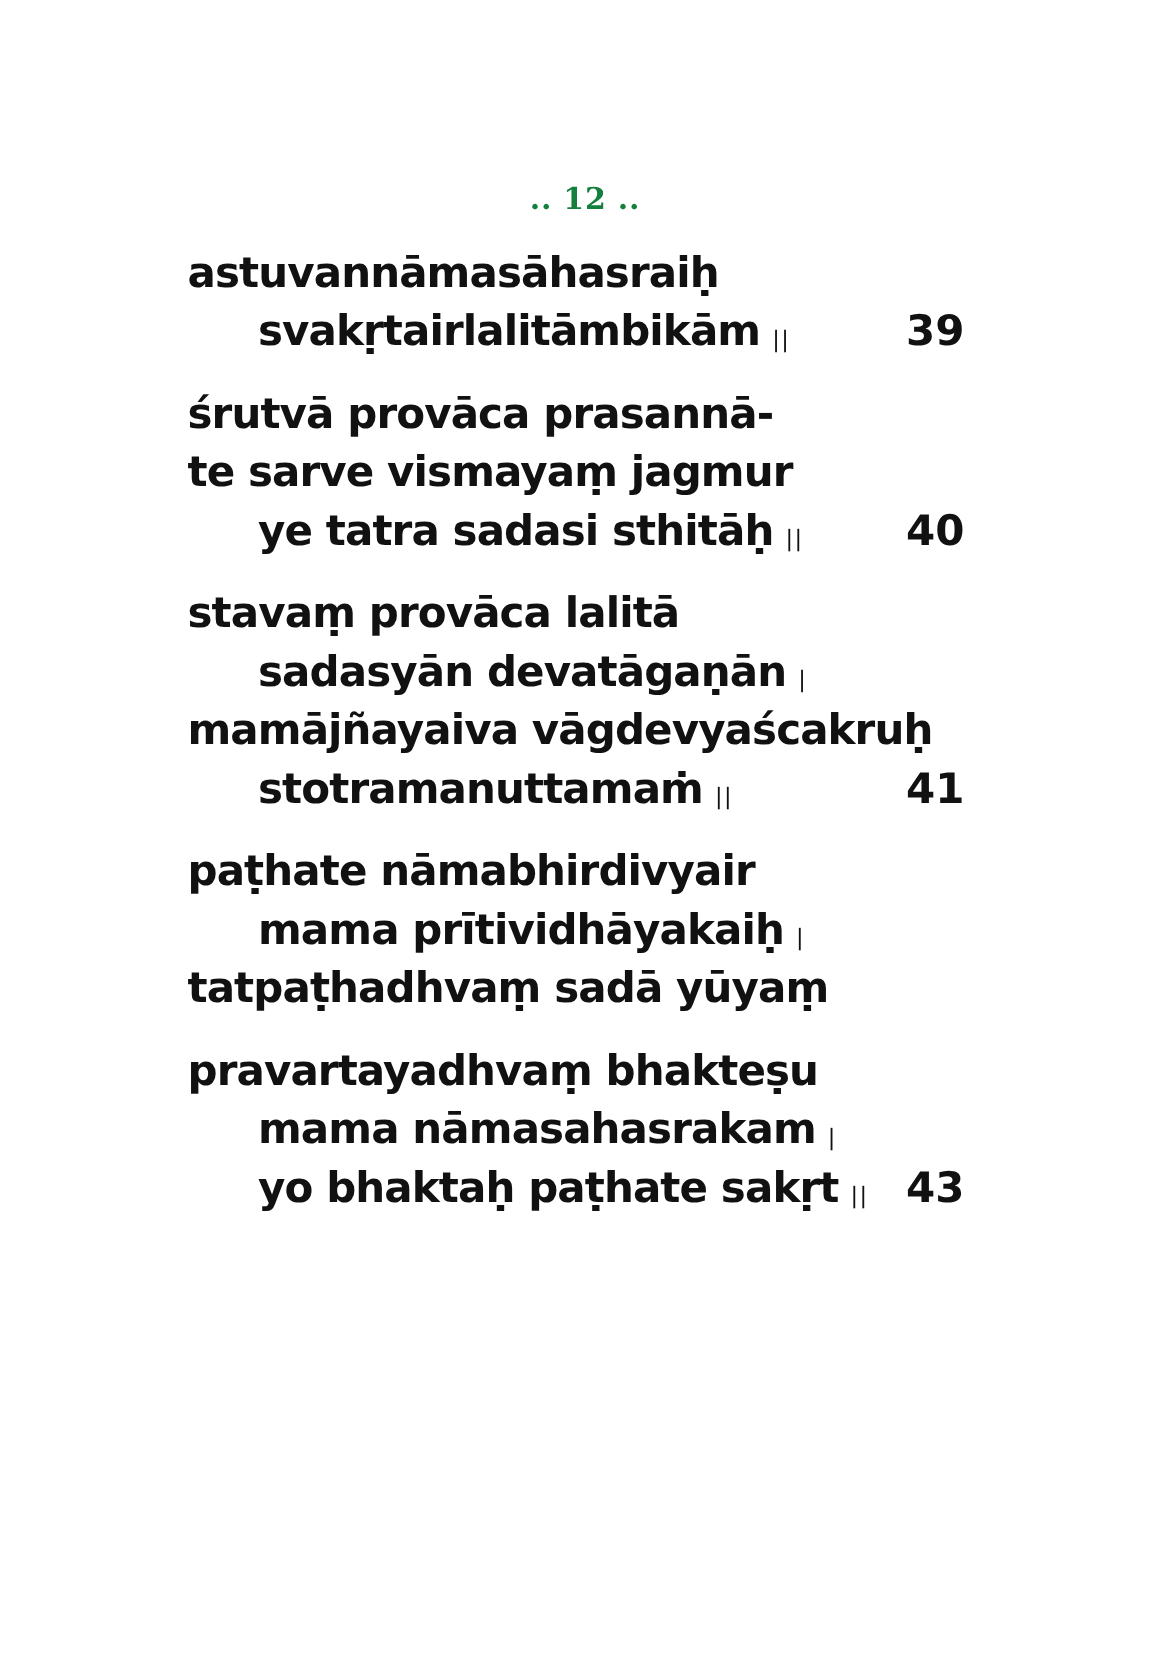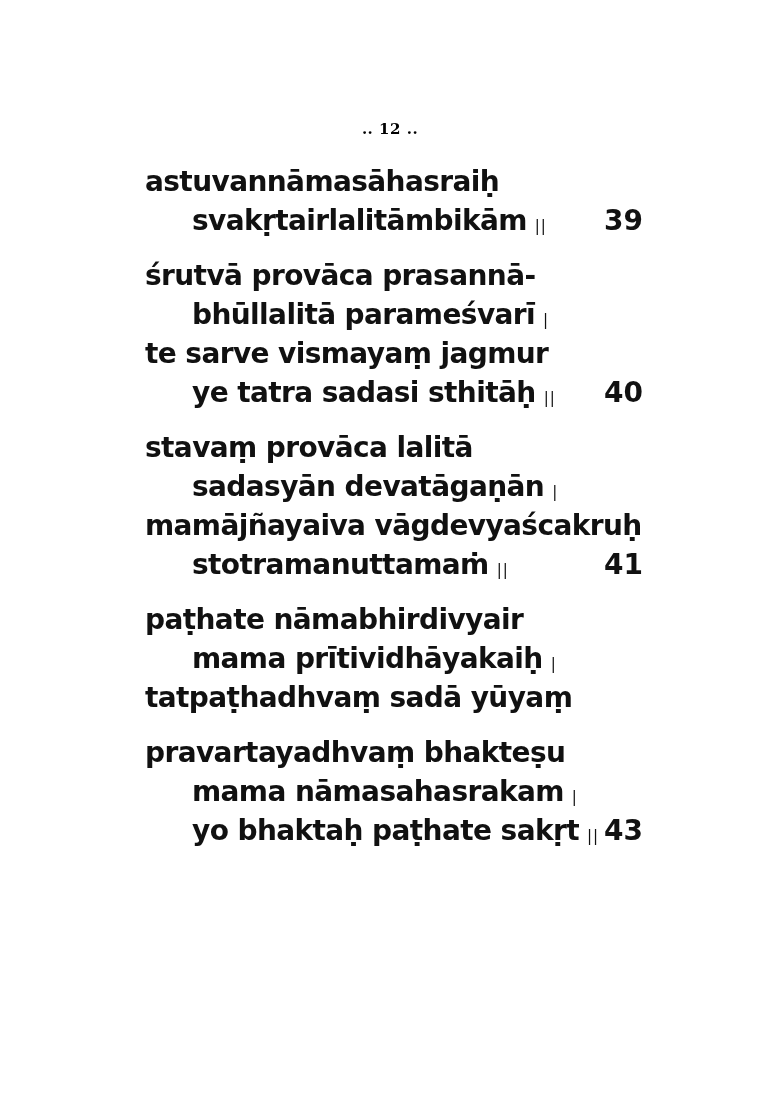--- a/index.html
+++ b/index.html
@@ -15,44 +15,43 @@
       font-family: "DejaVu Sans", "Liberation Sans", sans-serif;
       color: #111111;
     }
     .page-number {
       position: absolute;
       top: 120px;
       left: 0;
       width: 780px;
       text-align: center;
       font-family: "DejaVu Serif", "Liberation Serif", serif;
-      font-size: 15px;
+      font-size: 20px;
       font-weight: bold;
-      color: #000000;
+      color: #15803d;
       letter-spacing: 0.5px;
     }
     .verses {
       position: absolute;
       top: 162px;
       left: 125px;
       width: 530px;
     }
     .stanza {
       position: relative;
       margin-bottom: 16px;
     }
     .line {
       position: relative;
       height: 39px;
       line-height: 39px;
       font-size: 28px;
       font-weight: bold;
       white-space: nowrap;
       letter-spacing: -0.6px;
-      margin-left: 20px;
     }
     .line.indent {
       padding-left: 47px;
     }
     .danda {
       font-size: 15px;
       font-weight: normal;
       margin-left: 8px;
       letter-spacing: 1px;
       vertical-align: -1px;
@@ -79,23 +78,20 @@
     </div>
     <div class="line indent">
       <span>svakṛtairlalitāmbikām</span><span class="danda">||</span>
       <span class="verse-number">39</span>
     </div>
   </div>
 
   <div class="stanza">
     <div class="line">
       <span>śrutvā provāca prasannā-</span>
-    </div>
-    <div class="line indent">
-      <span>bhūllalitā parameśvarī</span><span class="danda">|</span>
     </div>
     <div class="line">
       <span>te sarve vismayaṃ jagmur</span>
     </div>
     <div class="line indent">
       <span>ye tatra sadasi sthitāḥ</span><span class="danda">||</span>
       <span class="verse-number">40</span>
     </div>
   </div>
 

